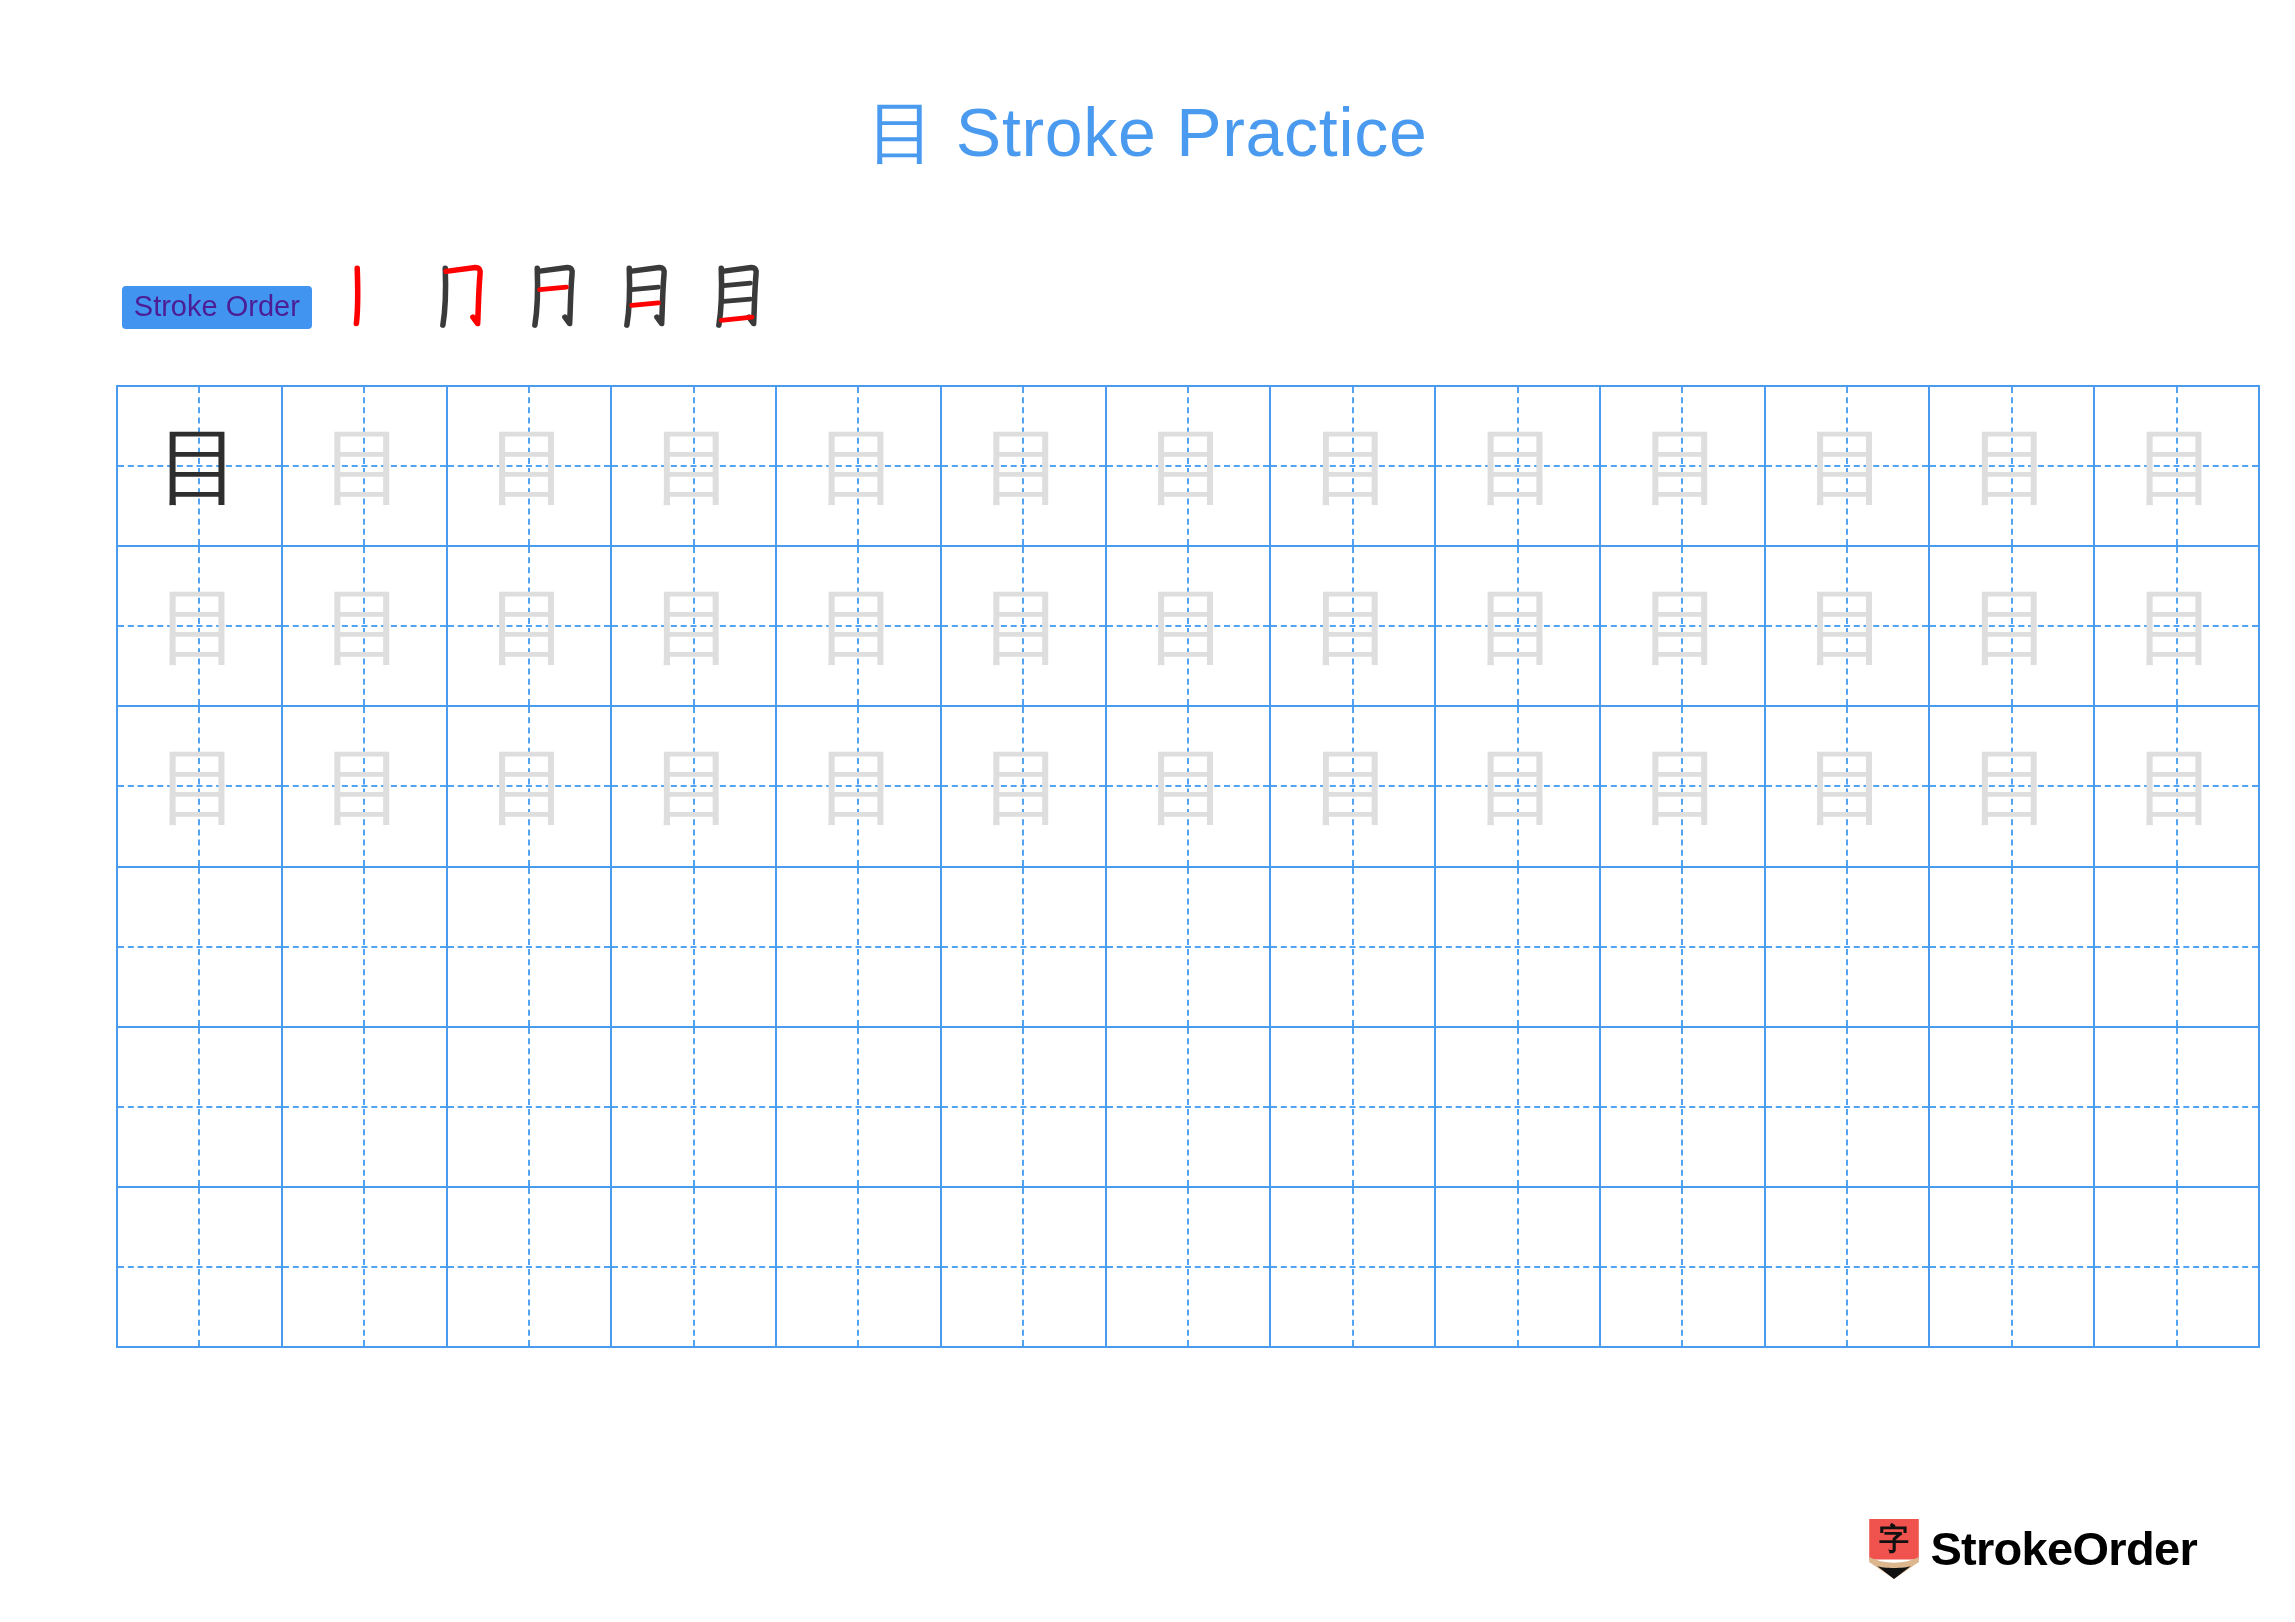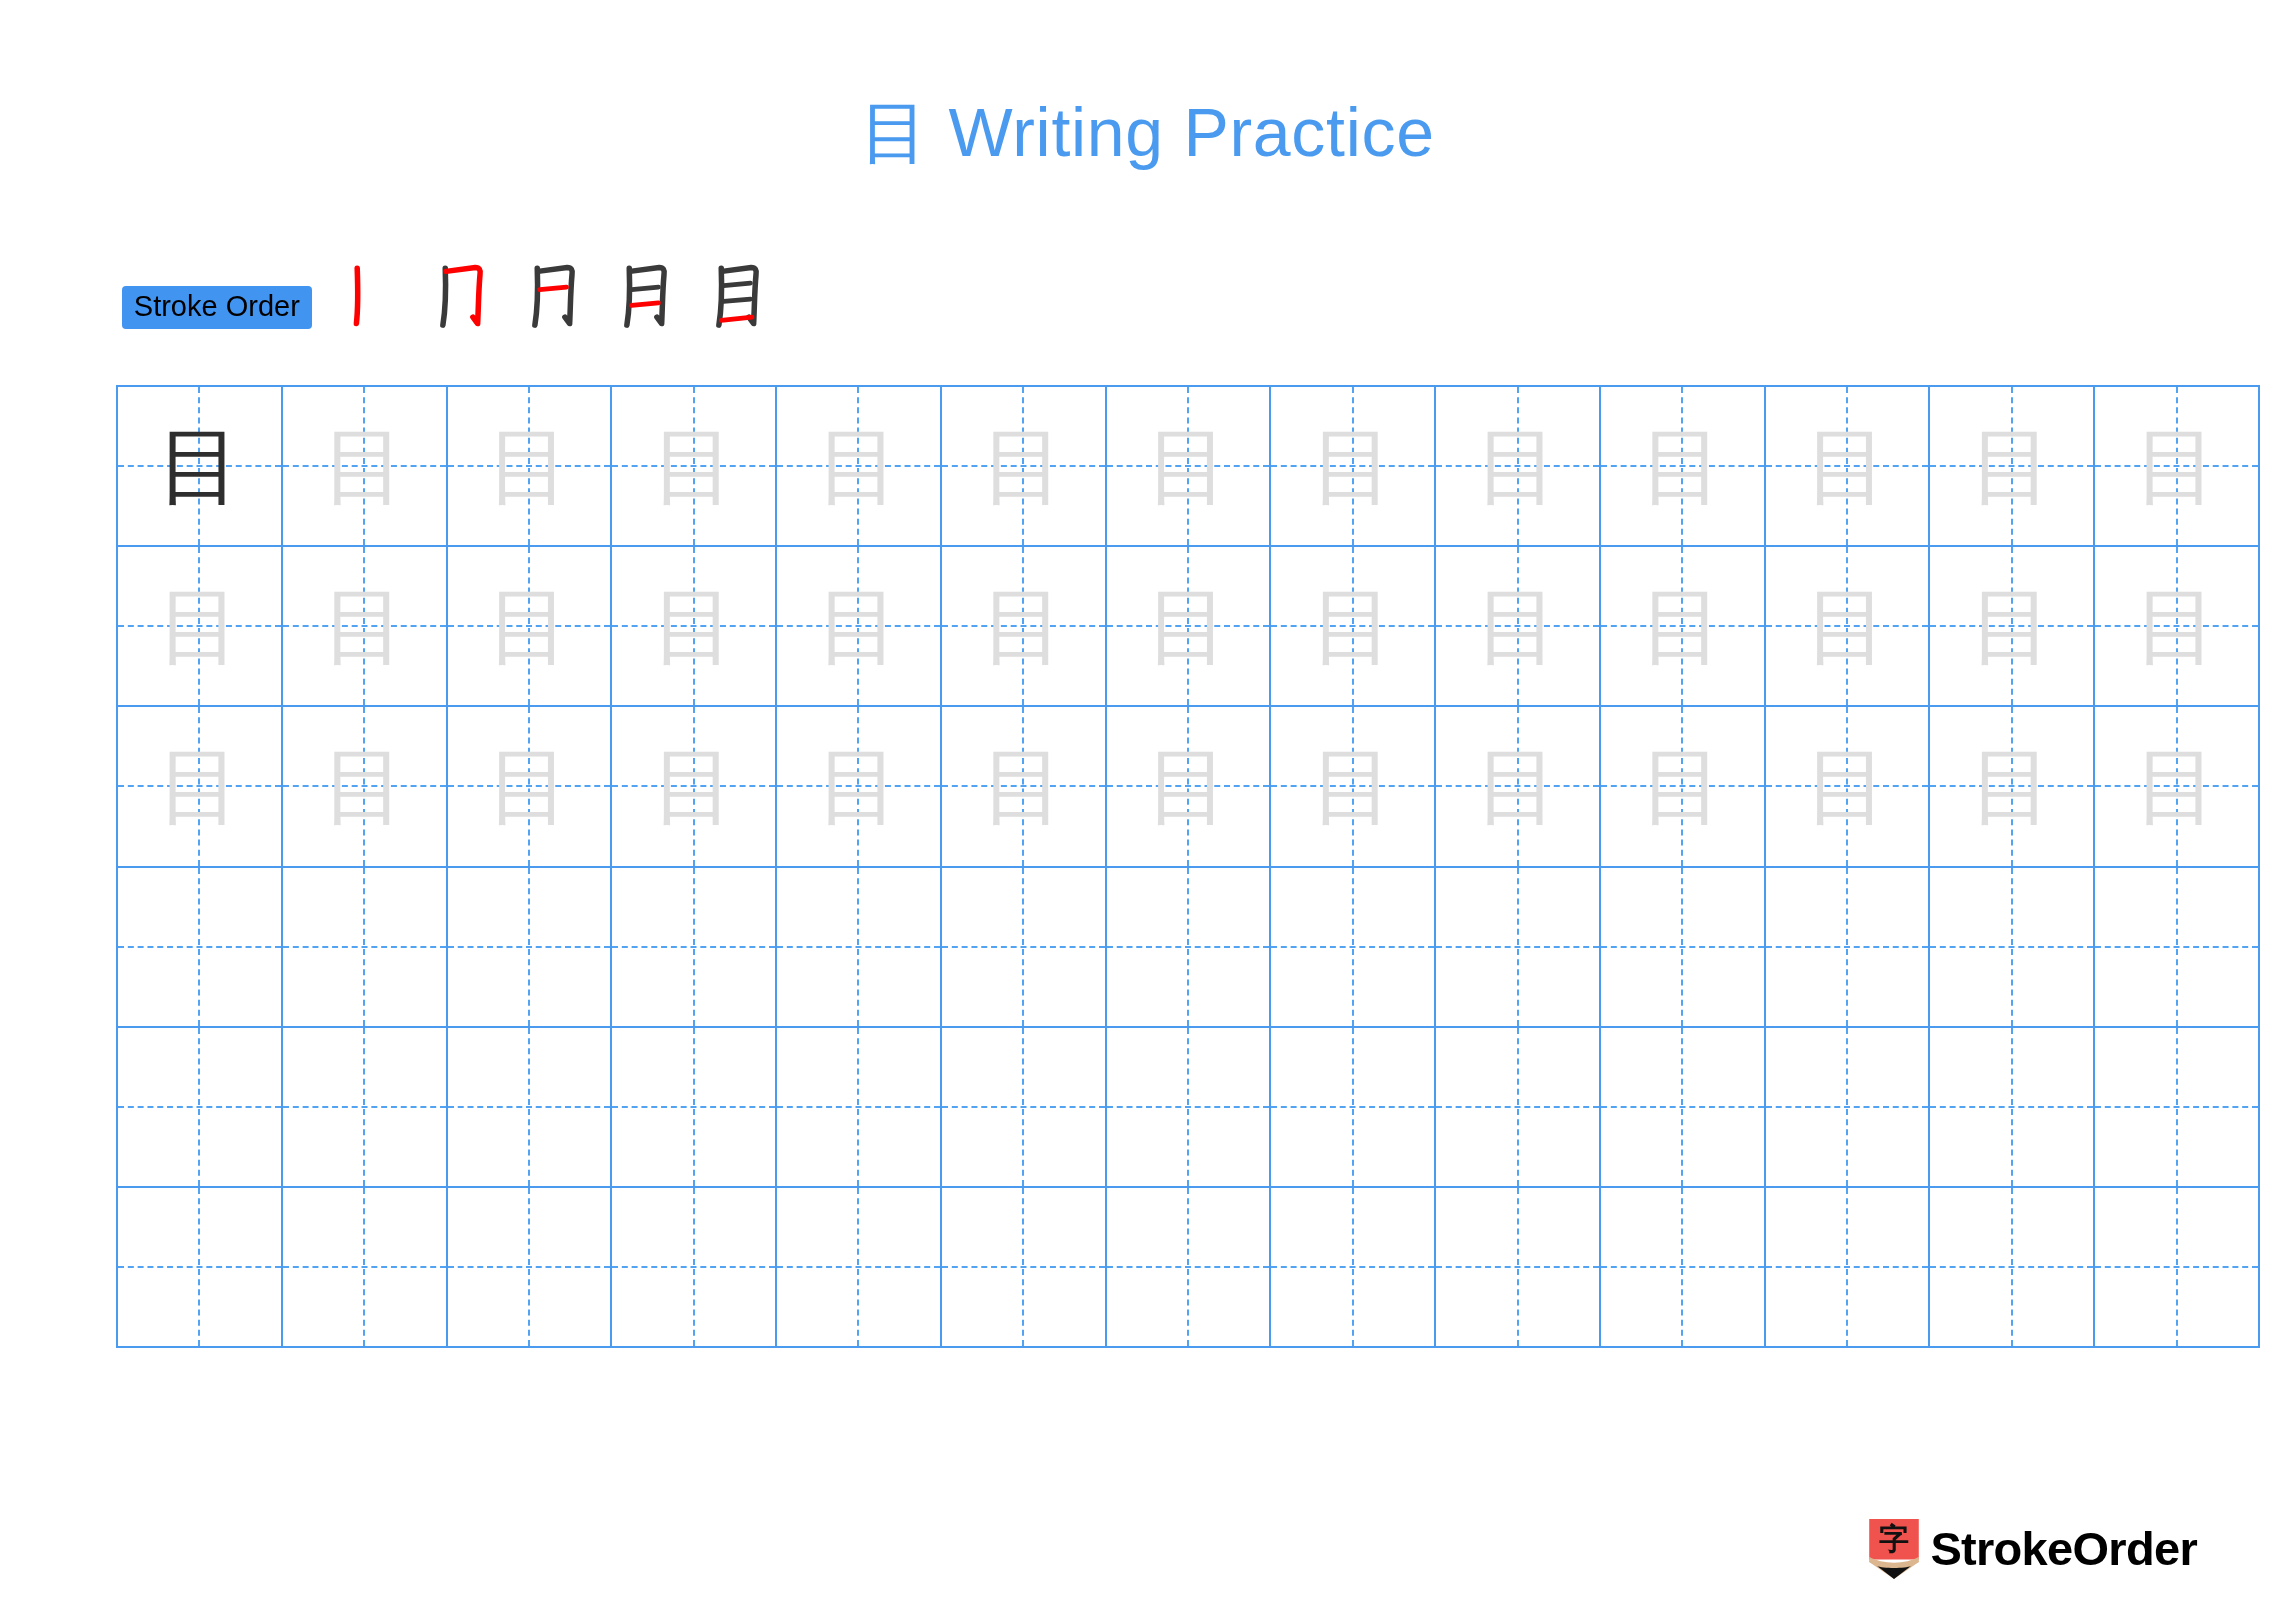--- a/index.html
+++ b/index.html
@@ -29,21 +29,21 @@
   
   .stroke-row{
     position:absolute;
     left:122px;top:254px;
     height:79px;
     display:flex;
     align-items:center;
   }
   .so-badge{
     background:#4294F1;
-    color:#000000;
+    color:#4c1d95;
     font-size:29px;
     font-weight:400;
     padding:5.9px 11.8px 7.9px 11.8px;
     border-radius:3.9px;
     line-height:1;
     white-space:nowrap;
     display:inline-block;
     margin-top:28px;
   }
   .so-steps{display:flex;align-items:center;margin-left:15.7px;}
@@ -114,21 +114,21 @@
     line-height:1;
     white-space:nowrap;
   }
 </style>
 </head>
 <body>
 
 <div class="page">
 
   <div class="title">
-    <span class="han">目</span><span> Writing Practice</span>
+    <span class="han">目</span><span> Stroke Practice</span>
   </div>
 
   <div class="stroke-row">
     <span class="so-badge">Stroke Order</span>
     <div class="so-steps">
 
       <svg class="so-step" viewBox="0 0 100 100">
         <g fill="none" stroke-linecap="round" stroke-linejoin="round">
           <path d="M30 18 C31 45 31 70 29 88" stroke="#FF0000" stroke-width="7"></path>
         </g>

